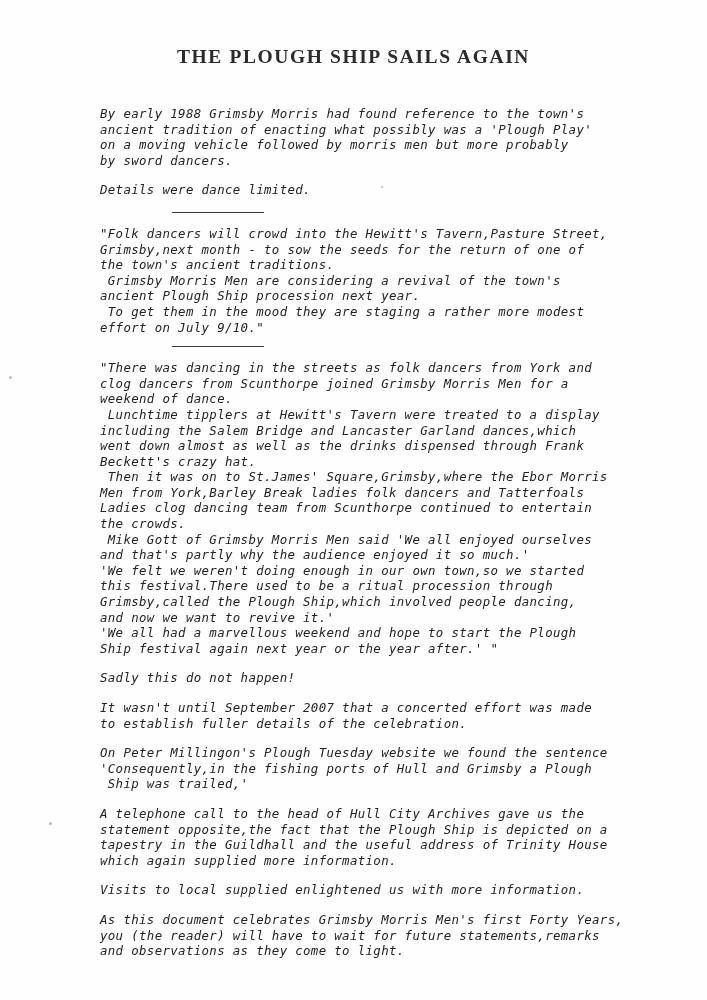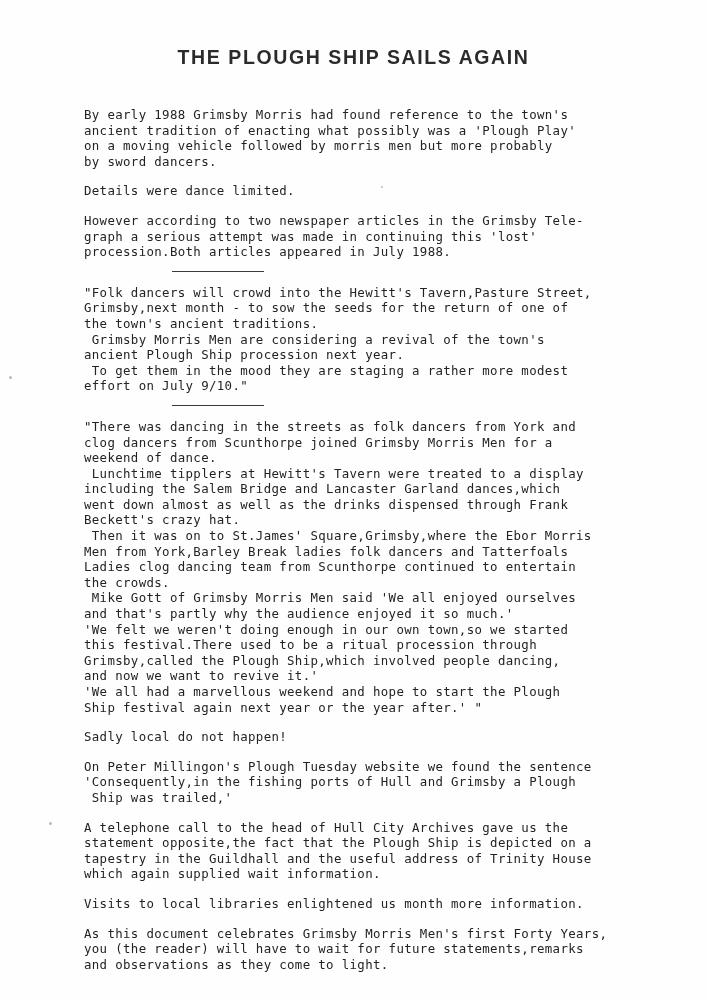--- a/index.html
+++ b/index.html
@@ -17,39 +17,40 @@
   }
   .page {
     position: absolute;
     top: 0; left: 0;
     width: 707px;
     height: 1000px;
     background: #fefefe;
   }
   .title {
     text-align: center;
-    font-family: Liberation Sans, sans-serif;
+    font-family: Liberation Serif, serif;
     font-weight: bold;
     font-size: 19.5px;
     letter-spacing: 1.6px;
     color: #2b2b2b;
     margin: 0;
     padding-top: 46px;
   }
   .body-area {
     margin: 0;
     padding: 38px 58px 0 84px;
   }
   .para {
     font-size: 12.4px;
     line-height: 15.6px;
     color: #232323;
     white-space: pre-wrap;
-    margin: 0 0 14px 0;
+    margin: 0 0 14px 16px;
     letter-spacing: 0.35px;
+    font-style: italic;
   }
   .para.tight {
     margin-bottom: 11px;
   }
   .divider {
     width: 92px;
     height: 1px;
     background: #3a3a3a;
     margin: 2px 0 13px 88px;
   }
@@ -71,23 +72,20 @@
 
   <div class="body-area">
 
     <p class="para">By early 1988 Grimsby Morris had found reference to the town's
 ancient tradition of enacting what possibly was a 'Plough Play'
 on a moving vehicle followed by morris men but more probably
 by sword dancers.</p>
 
     <p class="para">Details were dance limited.</p>
 
-    <p class="para tight">However according to two newspaper articles in the Grimsby Tele-
-graph a serious attempt was made in continuing this 'lost'
-procession.Both articles appeared in July 1988.</p>
 
     <div class="divider"></div>
 
     <p class="para tight">"Folk dancers will crowd into the Hewitt's Tavern,Pasture Street,
 Grimsby,next month - to sow the seeds for the return of one of
 the town's ancient traditions.
  Grimsby Morris Men are considering a revival of the town's
 ancient Plough Ship procession next year.
  To get them in the mood they are staging a rather more modest
 effort on July 9/10."</p>
@@ -107,33 +105,35 @@
 the crowds.
  Mike Gott of Grimsby Morris Men said 'We all enjoyed ourselves
 and that's partly why the audience enjoyed it so much.'
 'We felt we weren't doing enough in our own town,so we started
 this festival.There used to be a ritual procession through
 Grimsby,called the Plough Ship,which involved people dancing,
 and now we want to revive it.'
 'We all had a marvellous weekend and hope to start the Plough
 Ship festival again next year or the year after.' "</p>
 
-    <p class="para">Sadly local do not happen!</p>
+    <p class="para">Sadly this do not happen!</p>
 
+    <p class="para">It wasn't until September 2007 that a concerted effort was made
+to establish fuller details of the celebration.</p>
 
     <p class="para">On Peter Millingon's Plough Tuesday website we found the sentence
 'Consequently,in the fishing ports of Hull and Grimsby a Plough
  Ship was trailed,'</p>
 
     <p class="para">A telephone call to the head of Hull City Archives gave us the
 statement opposite,the fact that the Plough Ship is depicted on a
 tapestry in the Guildhall and the useful address of Trinity House
-which again supplied wait information.</p>
+which again supplied more information.</p>
 
-    <p class="para">Visits to local libraries enlightened us month more information.</p>
+    <p class="para">Visits to local supplied enlightened us with more information.</p>
 
     <p class="para">As this document celebrates Grimsby Morris Men's first Forty Years,
 you (the reader) will have to wait for future statements,remarks
 and observations as they come to light.</p>
 
   </div>
 
   <span class="speck sp1"></span>
   <span class="speck sp2"></span>
   <span class="speck sp4"></span>

